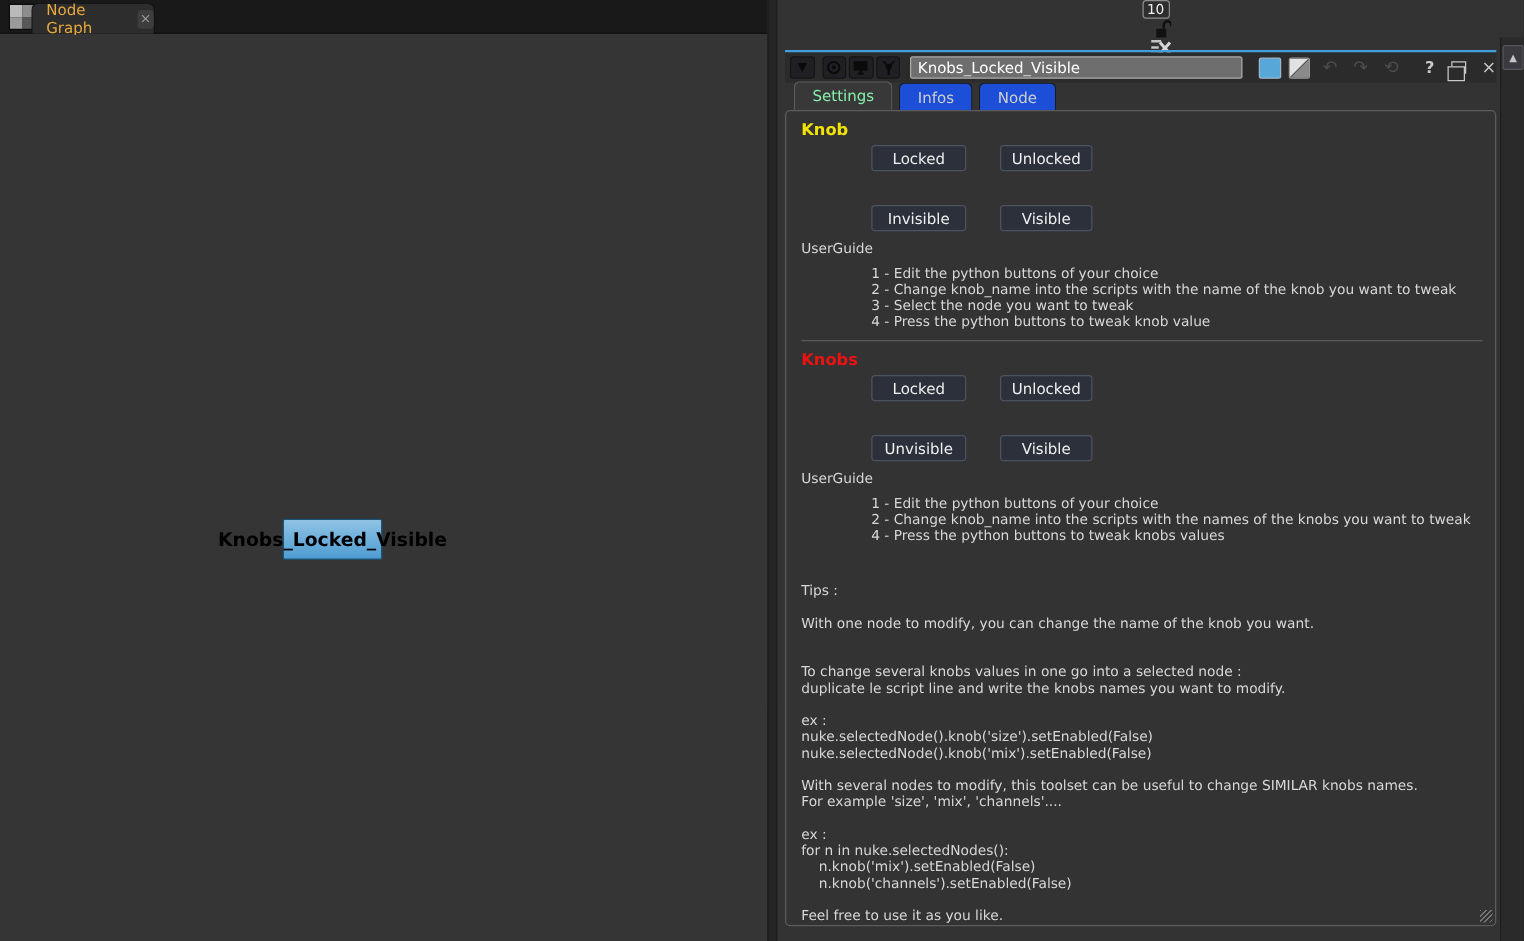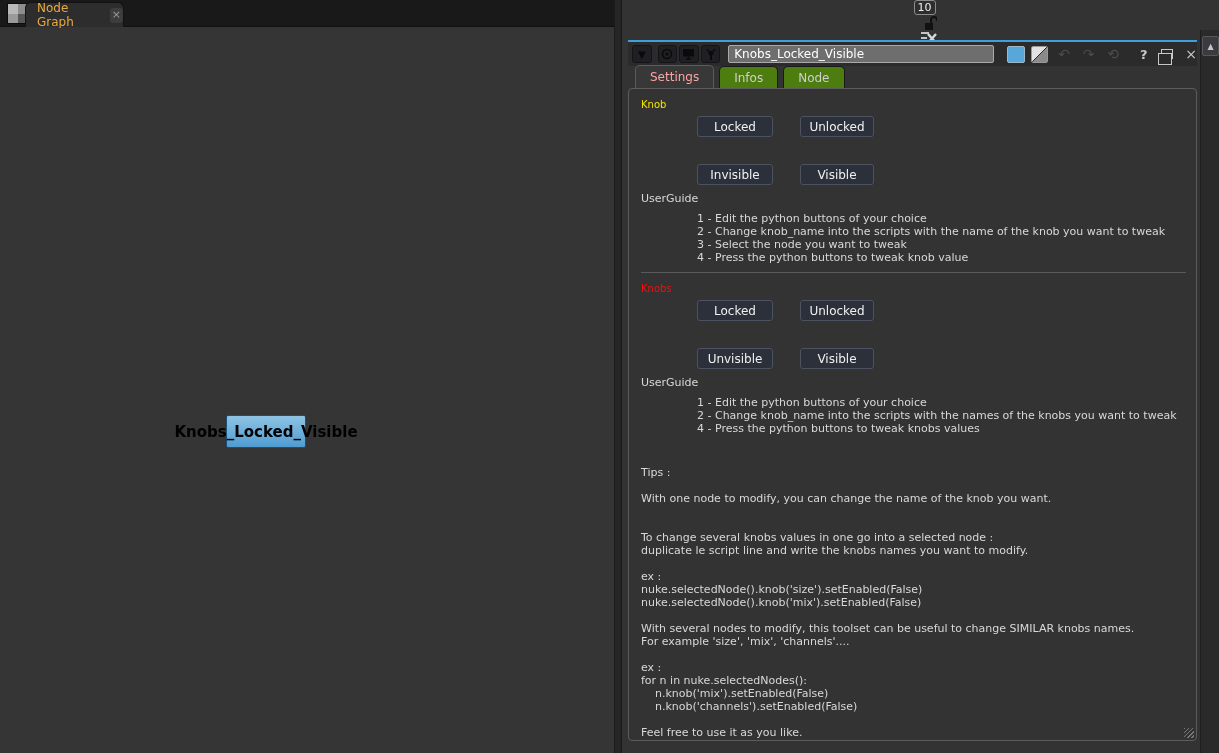--- a/index.html
+++ b/index.html
@@ -42,25 +42,25 @@
   .hicon { margin-left:8px; color:#c8c8c8; cursor:pointer; text-align:center; }
   .help-q { font-weight:bold; font-size:13px; margin-left:18px; }
   .float-icon { position:relative; width:12px; height:10px; border:1px solid #c8c8c8; margin-left:14px; background:#2b2b2b; }
   .float-icon::before { content:""; position:absolute; left:-4px; top:3px; width:12px; height:10px; border:1px solid #c8c8c8; background:#2b2b2b; }
   .close-x { font-size:14px; margin-left:12px; }
 
   .scrollbar { position:absolute; right:0; top:30px; width:19px; bottom:0; background:#2a2a2a; border-left:1px solid #1e1e1e; }
   .scroll-up { position:absolute; left:1px; top:6px; width:17px; height:20px; background:#3a3a3f; border:1px solid #56565c; border-radius:2px; color:#c5c5c5; font-size:8px; text-align:center; line-height:19px; cursor:pointer; }
 
   .tabs-row { position:absolute; left:6px; top:66px; height:22px; display:flex; align-items:flex-end; }
-  .ptab { height:22px; padding:0 14px; font-size:12px; color:#cfcfcf; background:#4d7c0f; border:1px solid #1a1a1a; border-bottom:none; border-radius:5px 5px 0 0; margin-left:5px; display:flex; align-items:center; cursor:pointer; }
-  .ptab.active { background:#383838; border-color:#5c5c5c; color:#fca5a5; height:23px; position:relative; z-index:2; margin-left:7px; }
+  .ptab { height:22px; padding:0 14px; font-size:12px; color:#cfcfcf; background:#1d4ed8; border:1px solid #1a1a1a; border-bottom:none; border-radius:5px 5px 0 0; margin-left:5px; display:flex; align-items:center; cursor:pointer; }
+  .ptab.active { background:#383838; border-color:#5c5c5c; color:#86efac; height:23px; position:relative; z-index:2; margin-left:7px; }
 
   .content-frame { position:absolute; left:6px; top:88px; width:569px; height:653px; background:#333; border:1px solid #5c5c5c; border-radius:4px; padding:8px 8px 0 12px; overflow:hidden; }
-  .section-title { font-size:10px; font-weight:normal; line-height:13px; margin-top:1px; }
+  .section-title { font-size:13px; font-weight:bold; line-height:13px; margin-top:1px; }
   .title-yellow { color:#f2e400; }
   .title-red { color:#ee1111; }
   .btn-grid { margin:5px 0 0 56px; display:grid; grid-template-columns:76px 74px; grid-auto-rows:21px; column-gap:2px; row-gap:4px;gap:27px; }
   .nk-btn { background:#2b303b; border:1px solid #4d5260; border-radius:3px; color:#f0f0f0; font-size:12px; font-family:"DejaVu Sans", sans-serif; cursor:pointer; line-height:1; }
   .guide-label { margin-top:7px; font-size:11px; line-height:13px; color:#d8d8d8; }
   .guide-lines { margin:7px 0 0 56px; }
   .guide-line { font-size:11px; line-height:13px; color:#d8d8d8; white-space:pre; }
   .hdivider { margin-top:8px; margin-right:2px; height:1px; background:#5a5a5a; }
   .tips-block { margin-top:31px; }
   .tips-line { font-size:11px; line-height:13px; min-height:13px; color:#d8d8d8; white-space:pre; }

